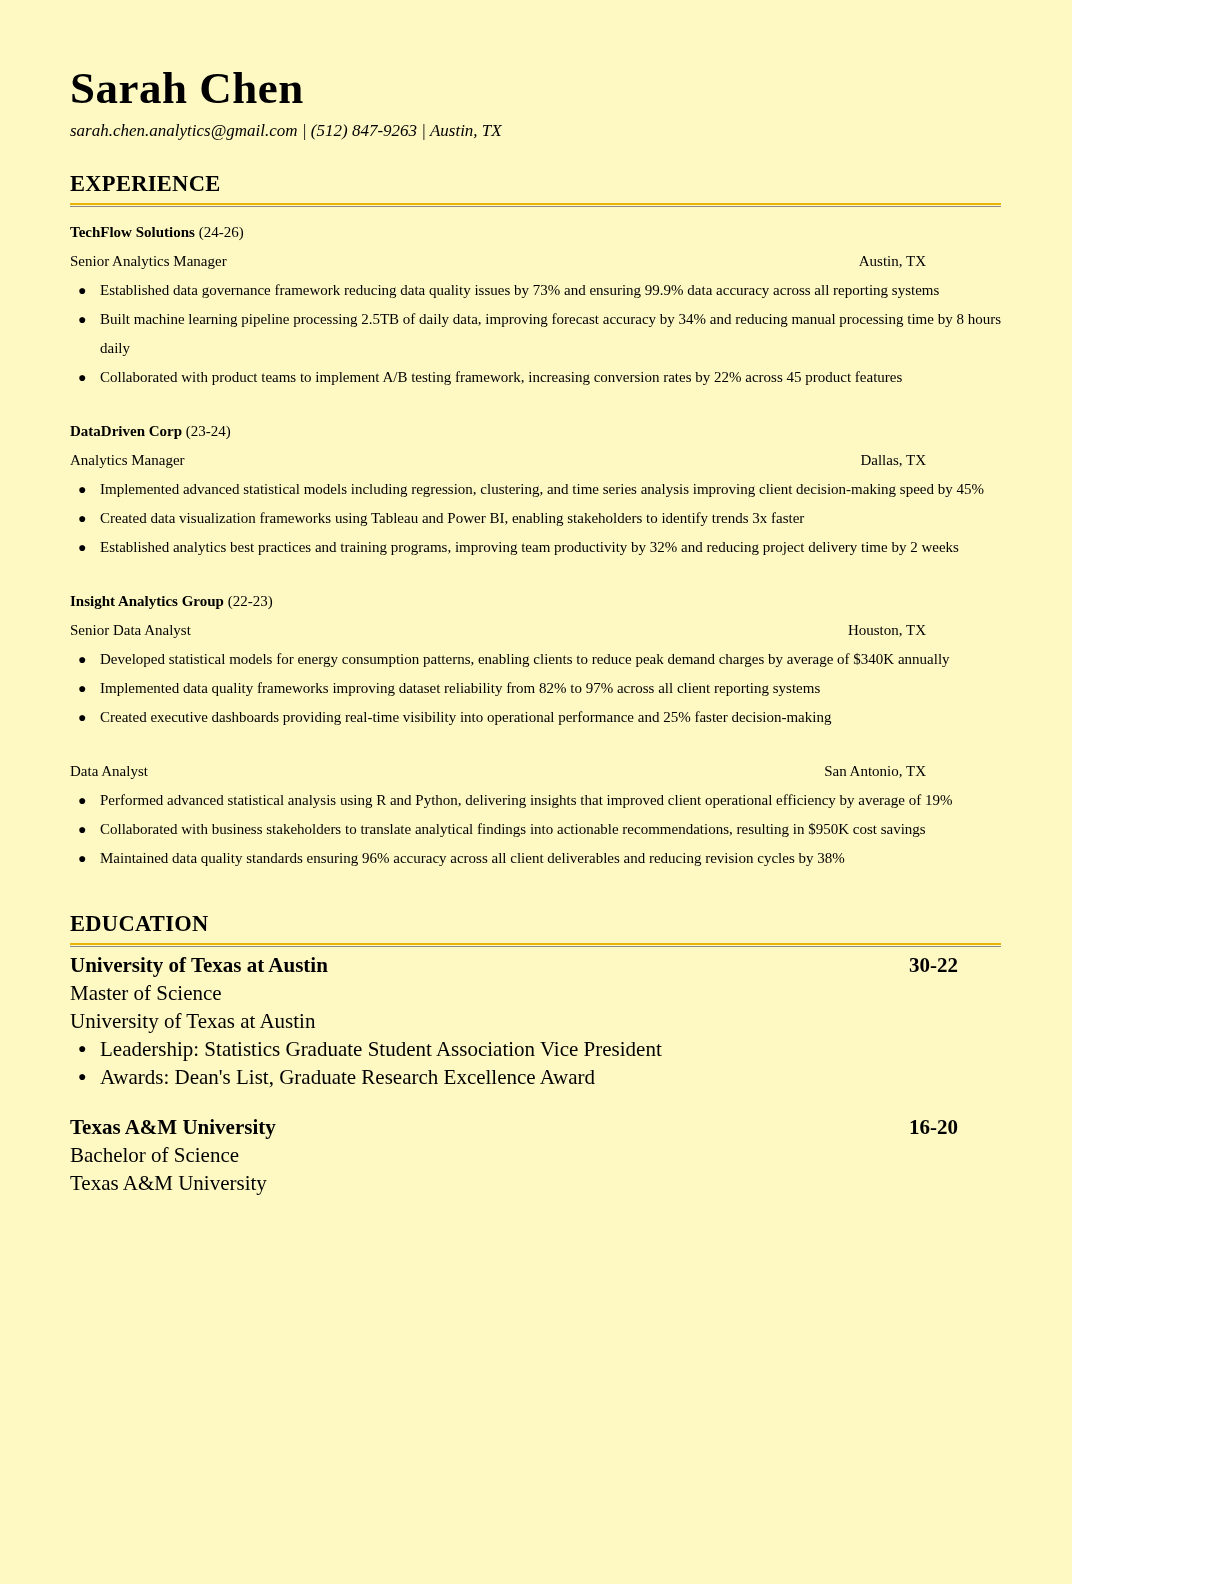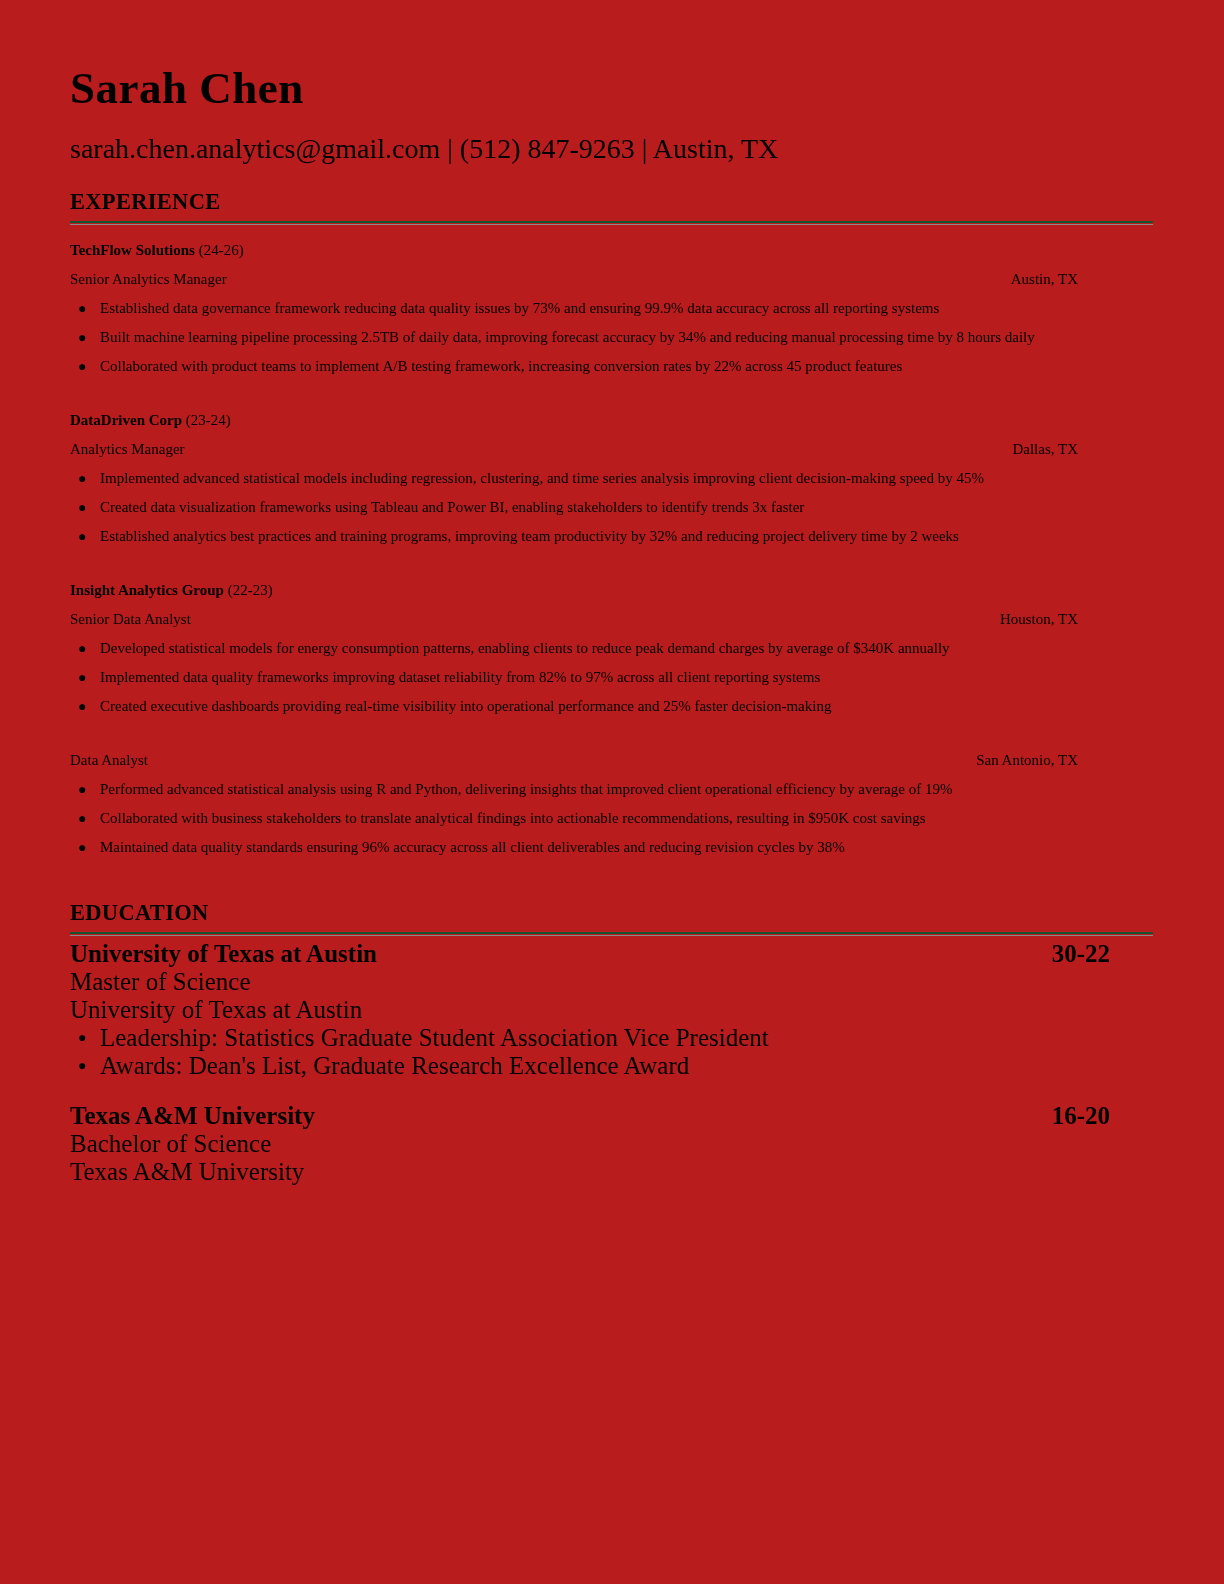--- a/index.html
+++ b/index.html
@@ -1,47 +1,48 @@
 <!DOCTYPE html>
 <html><head>
 <meta charset="utf-8">
 <style>
   html, body {
     margin: 0;
     padding: 0;
     background: #ffffff;
   }
   .page {
-    width: 1224px;
+    width: 1072px;
     height: 1584px;
     box-sizing: border-box;
     padding: 62px 71px 0 70px;
-    background: #b91c1c;
+    background: #fef9c3;
     color: #000000;
     font-family: "Liberation Serif", "DejaVu Serif", serif;
     overflow: hidden;
   }
   .name {
     margin: 0;
     font-size: 45px;
     line-height: 52px;
     font-weight: 700;
     letter-spacing: 0.5px;
   }
   .contact {
-    font-size: 28px;
+    font-size: 17px;
     line-height: 30px;
-    margin-top: 20px;
+    margin-top: 2px;
+    font-style: italic;
   }
   .section-title {
     margin: 25px 0 0 0;
     font-size: 22.5px;
     line-height: 25px;
     font-weight: 700;
-    border-bottom: 2px solid #14532d;
+    border-bottom: 2px solid #eab308;
     padding-bottom: 7px;
     position: relative;
     letter-spacing: 0.3px;
   }
   .section-title::after {
     content: "";
     position: absolute;
     left: 0;
     right: 0;
     bottom: -4px;
@@ -76,21 +77,21 @@
   ul.bullets li::before {
     content: "\25CF";
     position: absolute;
     left: 8px;
     top: 0;
     font-size: 14px;
   }
 
   .edu-entry {
     margin-top: 6px;
-    font-size: 25px;
+    font-size: 21px;
     line-height: 28px;
   }
   .edu-entry + .edu-entry { margin-top: 22px; }
   .edu-header {
     display: flex;
     justify-content: space-between;
     font-weight: 700;
   }
   .edu-header .edu-dates { padding-right: 43px; }
 </style>

